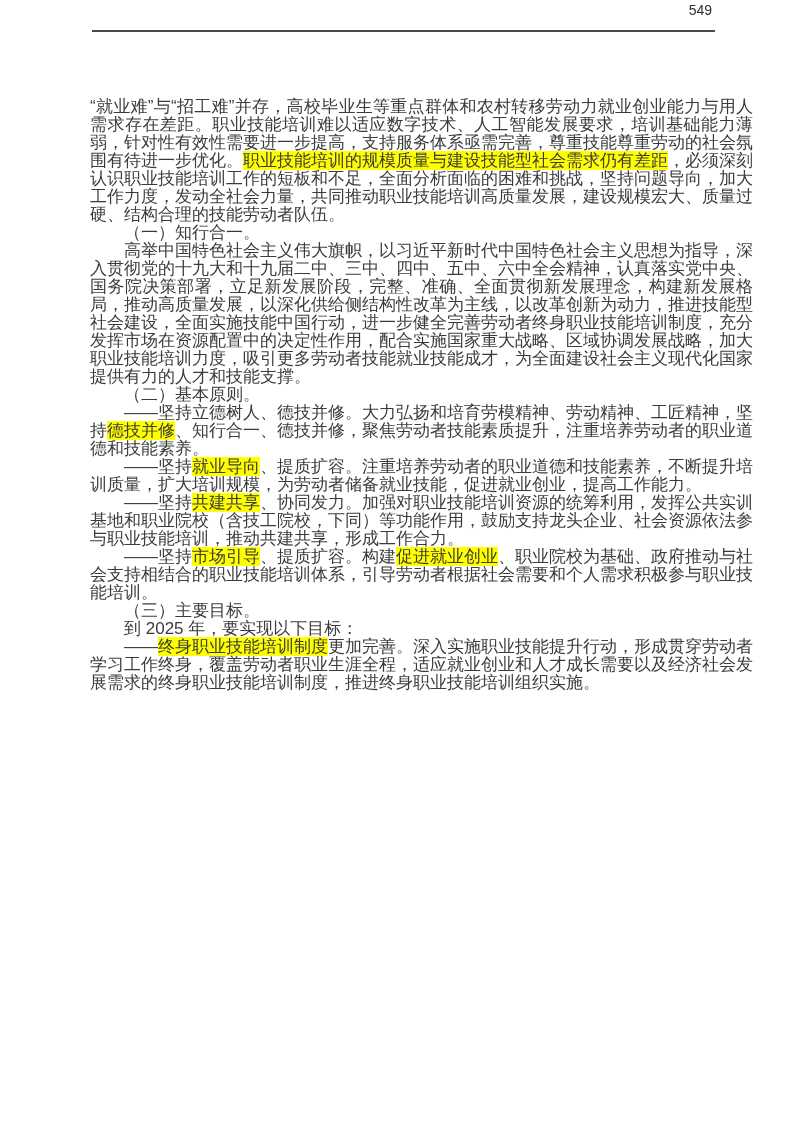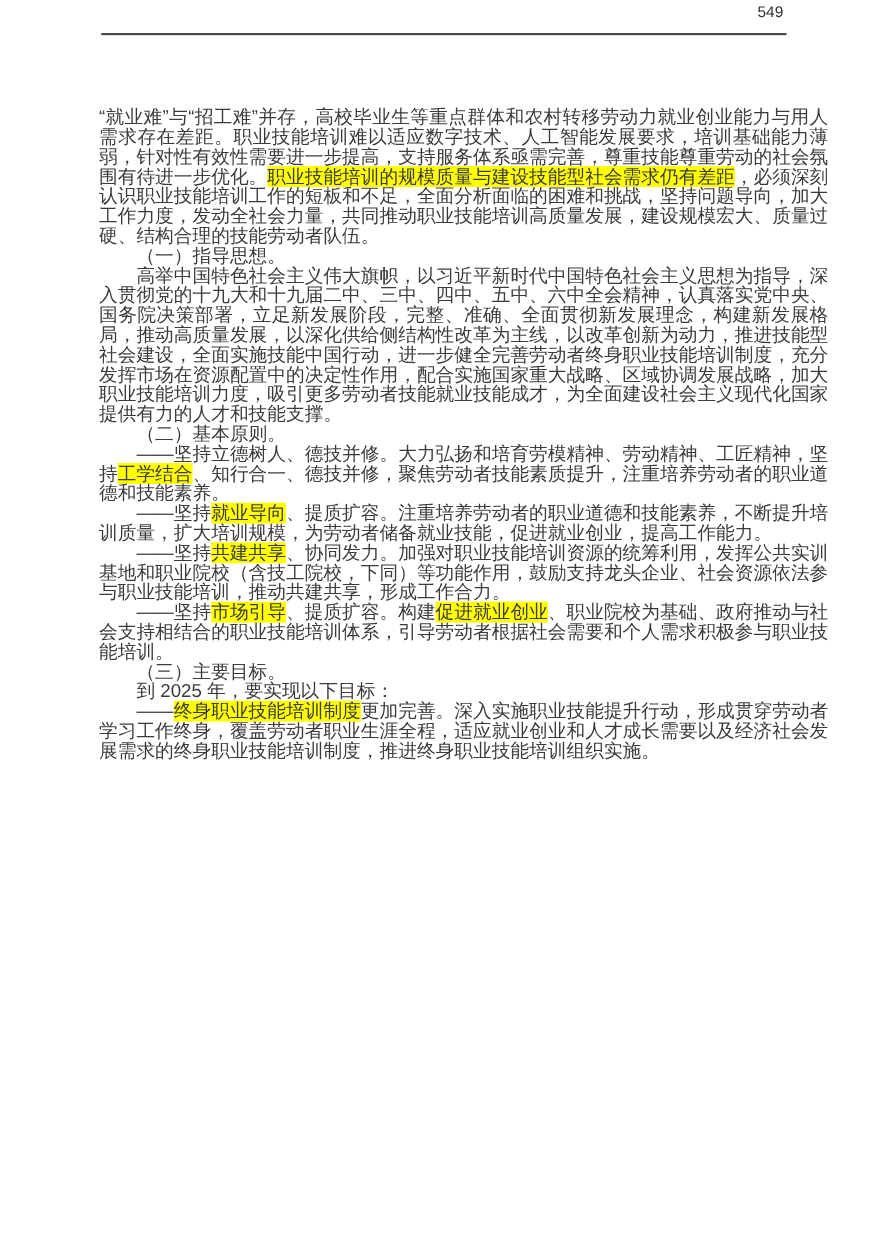--- a/index.html
+++ b/index.html
@@ -53,24 +53,24 @@
   }
 </style>
 </head>
 <body>
 
 <div class="page">
   <div class="page-number">549</div>
   <div class="divider"></div>
   <main class="body-text" style="color: rgb(59, 59, 59);">
       <p class="para"><span>“就业难”与“招工难”并存，高校毕业生等重点群体和农村转移劳动力就业创业能力与用人需求存在差距。职业技能培训难以适应数字技术、人工智能发展要求，培训基础能力薄弱，针对性有效性需要进一步提高，支持服务体系亟需完善，尊重技能尊重劳动的社会氛围有待进一步优化。</span><span class="hl">职业技能培训的规模质量与建设技能型社会需求仍有差距</span><span>，必须深刻认识职业技能培训工作的短板和不足，全面分析面临的困难和挑战，坚持问题导向，加大工作力度，发动全社会力量，共同推动职业技能培训高质量发展，建设规模宏大、质量过硬、结构合理的技能劳动者队伍。</span></p>
-      <p class="para indent"><span>（一）指导思想。</span></p>
+      <p class="para indent"><span>（一）知行合一。</span></p>
       <p class="para indent"><span>高举中国特色社会主义伟大旗帜，以习近平新时代中国特色社会主义思想为指导，深入贯彻党的十九大和十九届二中、三中、四中、五中、六中全会精神，认真落实党中央、国务院决策部署，立足新发展阶段，完整、准确、全面贯彻新发展理念，构建新发展格局，推动高质量发展，以深化供给侧结构性改革为主线，以改革创新为动力，推进技能型社会建设，全面实施技能中国行动，进一步健全完善劳动者终身职业技能培训制度，充分发挥市场在资源配置中的决定性作用，配合实施国家重大战略、区域协调发展战略，加大职业技能培训力度，吸引更多劳动者技能就业技能成才，为全面建设社会主义现代化国家提供有力的人才和技能支撑。</span></p>
       <p class="para indent"><span>（二）基本原则。</span></p>
-      <p class="para indent"><span>——坚持立德树人、德技并修。大力弘扬和培育劳模精神、劳动精神、工匠精神，坚持</span><span class="hl">工学结合</span><span>、知行合一、德技并修，聚焦劳动者技能素质提升，注重培养劳动者的职业道德和技能素养。</span></p>
+      <p class="para indent"><span>——坚持立德树人、德技并修。大力弘扬和培育劳模精神、劳动精神、工匠精神，坚持</span><span class="hl">德技并修</span><span>、知行合一、德技并修，聚焦劳动者技能素质提升，注重培养劳动者的职业道德和技能素养。</span></p>
       <p class="para indent"><span>——坚持</span><span class="hl">就业导向</span><span>、提质扩容。注重培养劳动者的职业道德和技能素养，不断提升培训质量，扩大培训规模，为劳动者储备就业技能，促进就业创业，提高工作能力。</span></p>
       <p class="para indent"><span>——坚持</span><span class="hl">共建共享</span><span>、协同发力。加强对职业技能培训资源的统筹利用，发挥公共实训基地和职业院校（含技工院校，下同）等功能作用，鼓励支持龙头企业、社会资源依法参与职业技能培训，推动共建共享，形成工作合力。</span></p>
       <p class="para indent"><span>——坚持</span><span class="hl">市场引导</span><span>、提质扩容。构建</span><span class="hl">促进就业创业</span><span>、职业院校为基础、政府推动与社会支持相结合的职业技能培训体系，引导劳动者根据社会需要和个人需求积极参与职业技能培训。</span></p>
       <p class="para indent"><span>（三）主要目标。</span></p>
       <p class="para indent"><span>到 2025 年，要实现以下目标：</span></p>
       <p class="para indent"><span>——</span><span class="hl">终身职业技能培训制度</span><span>更加完善。深入实施职业技能提升行动，形成贯穿劳动者学习工作终身，覆盖劳动者职业生涯全程，适应就业创业和人才成长需要以及经济社会发展需求的终身职业技能培训制度，推进终身职业技能培训组织实施。</span></p>
     </main>
 </div>
 
 </body></html>

